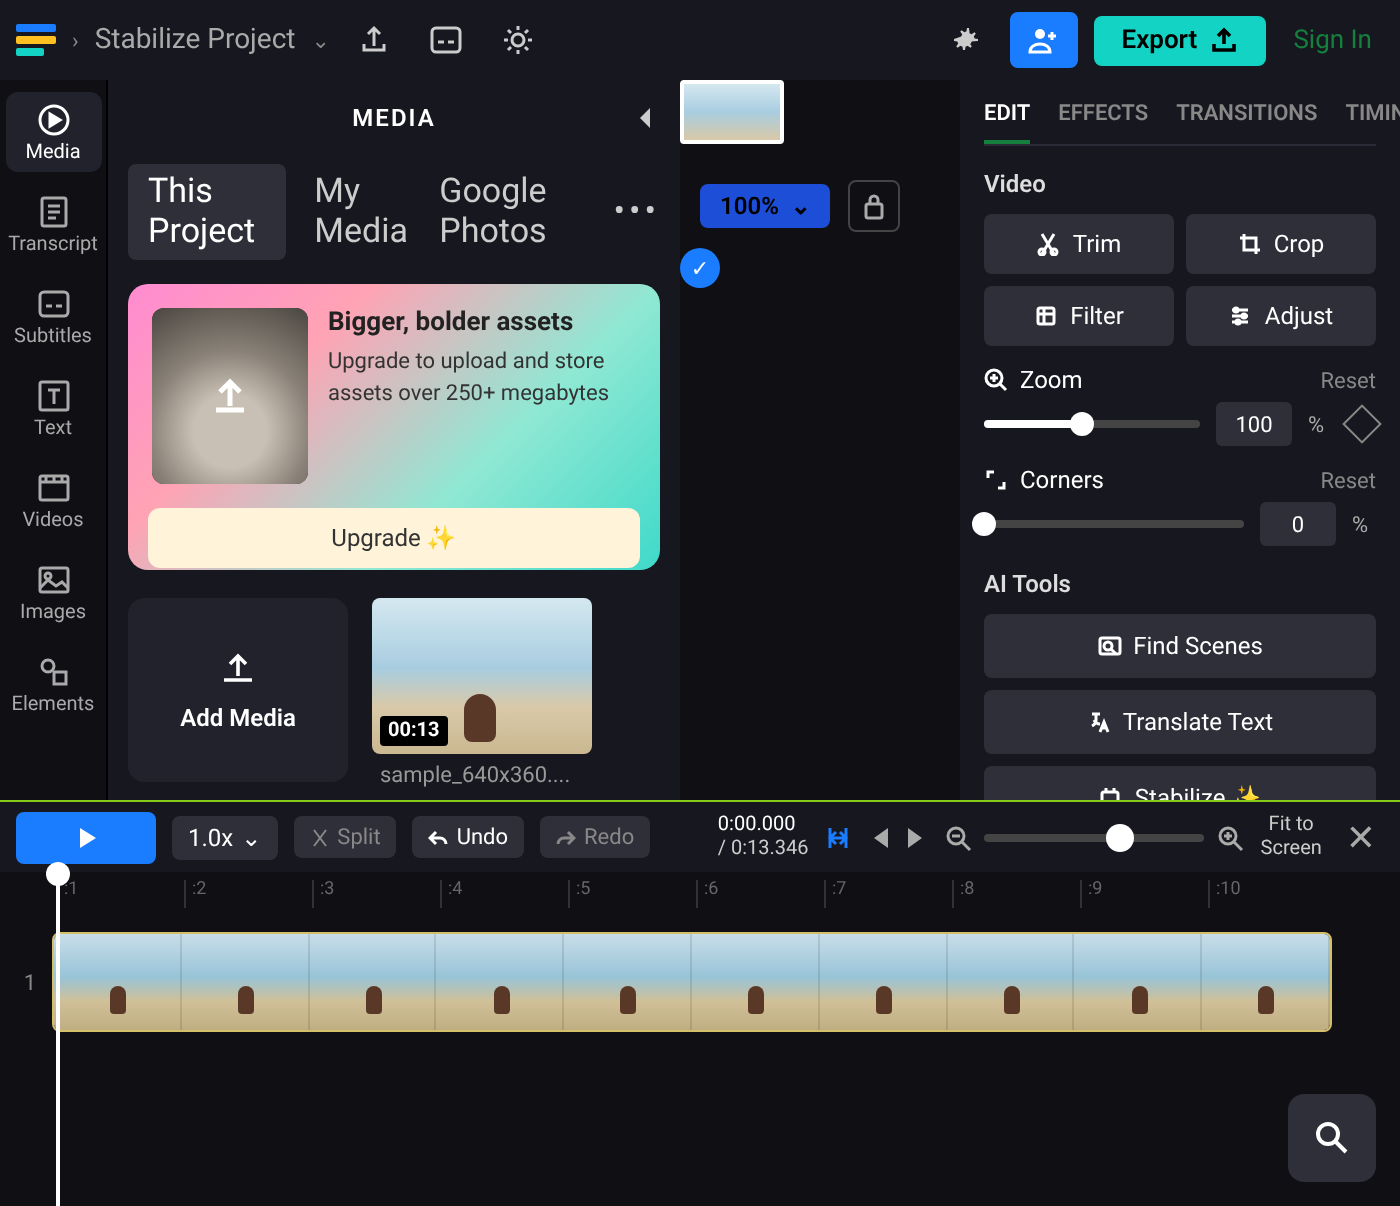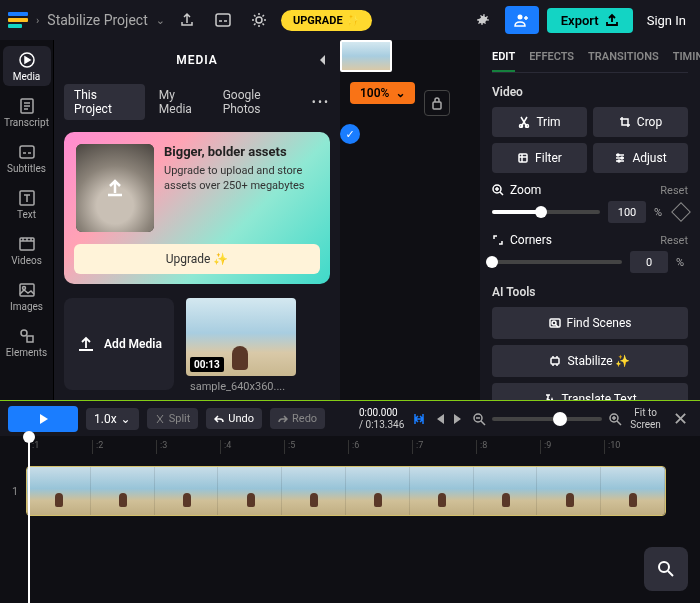--- a/index.html
+++ b/index.html
@@ -8,52 +8,52 @@
 .logo{width:20px;height:20px;display:flex;flex-direction:column;gap:2px;justify-content:center}
 .logo-bar{height:4px;border-radius:1px}
 .chev{color:#888;font-size:11px}
 .proj-title{color:#aaa;font-size:14px}
 .ico-btn{width:28px;height:28px;display:flex;align-items:center;justify-content:center;color:#ccc;cursor:pointer;border-radius:4px}
 .upgrade-pill{background:#ffd92e;color:#000;font-weight:700;font-size:11px;padding:4px 12px;border-radius:14px;display:flex;align-items:center;gap:4px}
 .spacer{flex:1}
 .top-right{display:flex;align-items:center;gap:8px}
 .invite-btn{background:#1a7dff;width:34px;height:28px;border-radius:4px;display:flex;align-items:center;justify-content:center}
 .export-btn{background:#13d4c4;color:#000;font-weight:600;padding:5px 14px;border-radius:4px;display:flex;align-items:center;gap:6px;font-size:13px}
-.signin{color:#ffffff;font-size:13px;padding:0 6px}
+.signin{color:#15803d;font-size:13px;padding:0 6px}
 .main{display:flex;height:360px}
 .left-rail{width:54px;background:#0f0f14;border-right:1px solid #000;display:flex;flex-direction:column;align-items:center;padding-top:6px;gap:6px}
 .rail-item{width:48px;height:40px;display:flex;flex-direction:column;align-items:center;justify-content:center;gap:2px;color:#aaa;font-size:10px;border-radius:6px;cursor:pointer}
 .rail-item.active{background:#22222c;color:#fff}
 .rail-ico{width:18px;height:18px;display:flex;align-items:center;justify-content:center}
 .media-panel{width:286px;background:#17171f;display:flex;flex-direction:column;padding:6px 10px;position:relative}
 .panel-hdr{display:flex;align-items:center;justify-content:center;position:relative;height:28px;font-weight:600;letter-spacing:1px;font-size:12px}
 .panel-back{position:absolute;right:0;color:#ccc;cursor:pointer}
-.tabs{display:flex;gap:14px;margin-top:10px;font-size:12px;color:#ccc;align-items:center}
+.tabs{display:flex;gap:14px;margin-top:10px;font-size:17px;color:#ccc;align-items:center}
 .tab{cursor:pointer}
 .tab.active{background:#2f2f3a;padding:4px 10px;border-radius:4px;color:#fff}
 .tab-more{margin-left:auto;color:#ccc;letter-spacing:2px;cursor:pointer}
 .promo{margin-top:12px;border-radius:10px;overflow:hidden;background:linear-gradient(135deg,#ff8bd1 0%,#ffa3b4 30%,#8fe8d3 65%,#3fd9c9 100%);}
 .promo-top{display:flex;padding:12px;gap:10px}
 .promo-img{width:78px;height:88px;background:#333;border-radius:6px;position:relative;display:flex;align-items:center;justify-content:center;overflow:hidden}
 .promo-img::before{content:"";position:absolute;inset:0;background:radial-gradient(circle at 50% 70%,#c9c0b5 25%,#8a8278 55%,#4a4540 100%)}
 .promo-up{position:relative;color:#fff;font-size:22px;font-weight:700}
 .promo-txt{flex:1;color:#222}
 .promo-title{font-weight:700;font-size:13px;margin-bottom:4px}
 .promo-sub{font-size:11px;line-height:1.4;color:#333}
 .promo-btn{margin:0 10px 10px;background:#fff3d9;color:#333;text-align:center;padding:8px;border-radius:6px;font-size:12px;cursor:pointer}
 .media-grid{display:flex;gap:12px;margin-top:14px}
-.add-card{width:110px;height:92px;background:#22222c;border-radius:8px;display:flex;flex-direction:row;align-items:center;justify-content:center;gap:8px;color:#fff;font-size:12px;font-weight:600;cursor:pointer}
+.add-card{width:110px;height:92px;background:#22222c;border-radius:8px;display:flex;flex-direction:column;align-items:center;justify-content:center;gap:8px;color:#fff;font-size:12px;font-weight:600;cursor:pointer}
 .thumb-card{width:88px}
 .thumb{width:110px;height:78px;background:linear-gradient(to bottom,#d4e8f0 0%,#a8cde0 45%,#d9c9a8 70%,#c9b890 100%);border-radius:4px;position:relative;overflow:hidden}
 .thumb-person{position:absolute;bottom:6px;left:46px;width:16px;height:24px;background:#5a3828;border-radius:8px 8px 4px 4px}
 .thumb-dur{position:absolute;left:4px;bottom:4px;background:#000;color:#fff;font-size:10px;font-weight:700;padding:2px 4px;border-radius:2px}
 .thumb-name{font-size:11px;color:#999;margin-top:4px;display:flex;align-items:center;gap:4px}
 .preview{flex:1;background:#0f0f14;position:relative}
 .prev-thumb{position:absolute;top:0;left:0;width:52px;height:32px;background:linear-gradient(to bottom,#d4e8f0 0%,#a8cde0 50%,#d9c9a8 100%);border:2px solid #fff;border-radius:2px}
-.zoom-pill{position:absolute;top:42px;left:10px;background:#f97316;color:#000;padding:4px 10px;border-radius:4px;font-size:12px;display:flex;align-items:center;gap:6px;font-weight:600}
+.zoom-pill{position:absolute;top:52px;left:10px;background:#1d4ed8;color:#000;padding:4px 10px;border-radius:4px;font-size:12px;display:flex;align-items:center;gap:6px;font-weight:600}
 .lock-btn{position:absolute;top:50px;left:84px;width:26px;height:26px;border:1px solid #444;border-radius:4px;display:flex;align-items:center;justify-content:center;color:#aaa}
 .record-btn{position:absolute;top:84px;left:0;width:20px;height:20px;background:#1a7dff;border-radius:50%;display:flex;align-items:center;justify-content:center;color:#fff;font-size:11px}
 .right-panel{width:220px;background:#17171f;padding:10px 12px;overflow-y:auto}
 .rp-tabs{display:flex;gap:14px;font-size:11px;color:#888;border-bottom:1px solid #2a2a36;padding-bottom:8px;font-weight:600}
 .rp-tab{cursor:pointer}
 .rp-tab.active{color:#fff;border-bottom:2px solid #15803d;padding-bottom:7px;margin-bottom:-8px}
 .rp-sec-title{font-size:12px;font-weight:600;margin:12px 0 8px;color:#ddd}
 .rp-btns{display:grid;grid-template-columns:1fr 1fr;gap:6px}
 .rp-btn{background:#2f2f3a;padding:8px 4px;border-radius:4px;display:flex;align-items:center;justify-content:center;gap:6px;font-size:12px;cursor:pointer;color:#fff}
 .rp-row{display:flex;align-items:center;justify-content:space-between;margin:10px 0 4px;font-size:12px}
@@ -113,24 +113,20 @@
         <rect x="1" y="1" width="14" height="12" rx="2"></rect>
         <path d="M4 8h3M9 8h3"></path>
       </svg>
     </div>
   <div class="ico-btn">
       <svg width="16" height="16" viewBox="0 0 16 16" fill="none" stroke="currentColor" stroke-width="1.5">
         <circle cx="8" cy="8" r="3"></circle>
         <path d="M8 1v2M8 13v2M1 8h2M13 8h2M3 3l1.5 1.5M11.5 11.5L13 13M3 13l1.5-1.5M11.5 4.5L13 3"></path>
       </svg>
     </div>
-  <div class="upgrade-pill">
-      <span>UPGRADE</span>
-      <span>✨</span>
-    </div>
   <div class="spacer"></div>
   <div class="top-right">
     <div class="ico-btn">
         <svg width="16" height="16" viewBox="0 0 16 16" fill="currentColor">
           <path d="M8 5a3 3 0 100 6 3 3 0 000-6zM8 10a2 2 0 110-4 2 2 0 010 4z"></path>
           <path d="M14 8.5v-1l-1.7-.3a4.5 4.5 0 00-.4-1l1-1.4-.7-.7-1.4 1a4.5 4.5 0 00-1-.4L9.5 2h-1l-.3 1.7a4.5 4.5 0 00-1 .4l-1.4-1-.7.7 1 1.4a4.5 4.5 0 00-.4 1L2 7.5v1l1.7.3c.1.4.2.7.4 1l-1 1.4.7.7 1.4-1c.3.2.6.3 1 .4l.3 1.7h1l.3-1.7c.4-.1.7-.2 1-.4l1.4 1 .7-.7-1-1.4c.2-.3.3-.6.4-1L14 8.5z"></path>
         </svg>
       </div>
     <div class="invite-btn">
         <svg width="16" height="14" viewBox="0 0 16 14" fill="#fff">
@@ -363,30 +359,30 @@
     <div class="rp-full-btn">
         <svg width="12" height="12" viewBox="0 0 12 12" fill="none" stroke="currentColor" stroke-width="1.5">
           <rect x="1" y="2" width="10" height="8" rx="1"></rect>
           <circle cx="5" cy="6" r="2"></circle>
           <path d="M6.5 7.5L9 10"></path>
         </svg>
         <span>Find Scenes</span>
       </div>
     <div class="rp-full-btn">
         <svg width="12" height="12" viewBox="0 0 12 12" fill="none" stroke="currentColor" stroke-width="1.5">
+          <path d="M3 2h4M5 2v3c0 2-2 3-2 3M4 5s1 2 3 2M7 11l2-5 2 5M7.7 9h2.6"></path>
+        </svg>
+        <span>Translate Text</span>
+      </div>
+    <div class="rp-full-btn">
+        <svg width="12" height="12" viewBox="0 0 12 12" fill="none" stroke="currentColor" stroke-width="1.5">
           <rect x="2" y="3" width="8" height="6" rx="1"></rect>
           <path d="M4 3V1M8 3V1M4 11V9M8 11V9"></path>
         </svg>
         <span>Stabilize ✨</span>
-      </div>
-    <div class="rp-full-btn">
-        <svg width="12" height="12" viewBox="0 0 12 12" fill="none" stroke="currentColor" stroke-width="1.5">
-          <path d="M3 2h4M5 2v3c0 2-2 3-2 3M4 5s1 2 3 2M7 11l2-5 2 5M7.7 9h2.6"></path>
-        </svg>
-        <span>Translate Text</span>
       </div>
 
   </div>
 </div>
 
 <div class="timeline-bar">
   <div class="play-btn">
       <svg width="14" height="14" viewBox="0 0 14 14" fill="#fff">
         <path d="M4 2l8 5-8 5V2z"></path>
       </svg>

